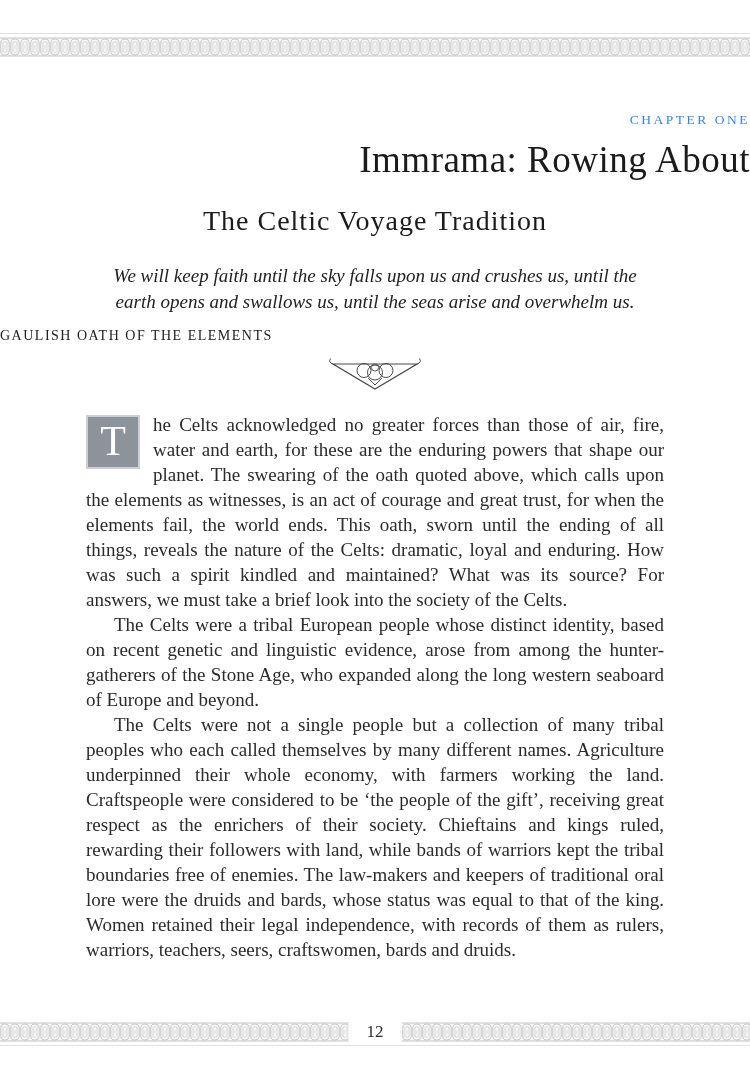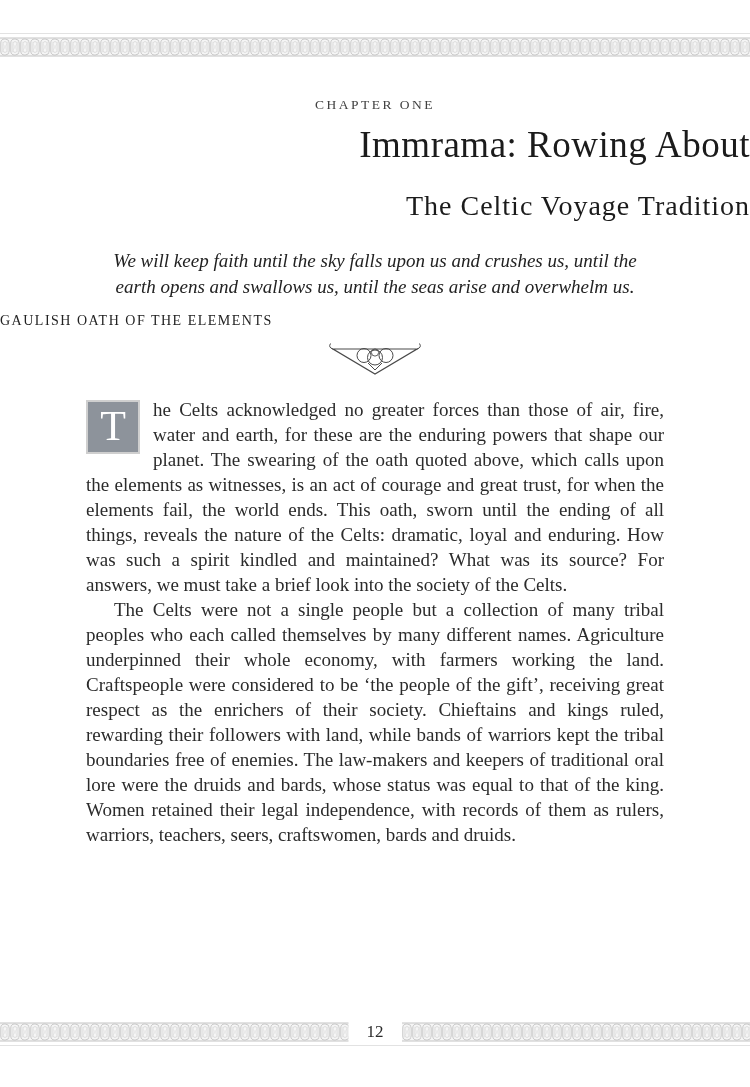--- a/index.html
+++ b/index.html
@@ -12,31 +12,31 @@
     overflow: hidden;
   }
   .hidden-defs { position: absolute; width: 0; height: 0; }
 
   .rule { height: 1px; background: #e2e2e2; }
   .top-rule { margin-top: 33px; }
   .strip { display: block; width: 100%; height: 20px; }
   .top-strip-wrap { margin-top: 3px; }
 
   .chapter-label {
-    text-align: center; margin-top: 40px;
+    text-align: right; margin-top: 55px;
     font-size: 13.5px; letter-spacing: 2.5px;
-    color: #404040;
+    color: #3b82f6;
   }
   .title {
     text-align: right; margin-top: 12px;
     font-size: 37px; line-height: 40px; color: #1b1b1b;
     letter-spacing: 0.5px; font-weight: normal;
   }
   .subtitle {
-    text-align: right; margin-top: 4px;
+    text-align: center; margin-top: 4px;
     font-size: 28px; line-height: 32px; color: #1b1b1b;
     letter-spacing: 1px; font-weight: normal;
   }
   .epigraph {
     margin: 26px auto 8px; max-width: 555px;
     text-align: center; font-style: italic;
     font-size: 19px; line-height: 26px; color: #222222;
   }
   .attribution {
     text-align: left; margin-top: 13px;
@@ -110,20 +110,21 @@
   <circle cx="48" cy="16.5" r="7.5" fill="none" stroke="#4a4a4a" stroke-width="1"></circle>
   <circle cx="59" cy="14.5" r="7" fill="none" stroke="#4a4a4a" stroke-width="1"></circle>
   <circle cx="48" cy="11.5" r="3.6" fill="none" stroke="#4a4a4a" stroke-width="0.9"></circle>
   <path d="M41,22 L48,29 L55,22" fill="none" stroke="#4a4a4a" stroke-width="1"></path>
 </svg>
 
 <div class="body-text">
   <p>
     <span class="dropcap">T</span><span>he Celts acknowledged no greater forces than those of air, fire, water and earth, for these are the enduring powers that shape our planet. The swearing of the oath quoted above, which calls upon the elements as witnesses, is an act of courage and great trust, for when the elements fail, the world ends. This oath, sworn until the ending of all things, reveals the nature of the Celts: dramatic, loyal and enduring. How was such a spirit kindled and maintained? What was its source? For answers, we must take a brief look into the society of the Celts.</span>
   </p>
+  <p class="indent">The Celts were a tribal European people whose distinct identity, based on recent genetic and linguistic evidence, arose from among the hunter-gatherers of the Stone Age, who expanded along the long western seaboard of Europe and beyond.</p>
   <p class="indent">The Celts were not a single people but a collection of many tribal peoples who each called themselves by many different names. Agriculture underpinned their whole economy, with farmers working the land. Craftspeople were considered to be ‘the people of the gift’, receiving great respect as the enrichers of their society. Chieftains and kings ruled, rewarding their followers with land, while bands of warriors kept the tribal boundaries free of enemies. The law-makers and keepers of traditional oral lore were the druids and bards, whose status was equal to that of the king. Women retained their legal independence, with records of them as rulers, warriors, teachers, seers, craftswomen, bards and druids.</p>
 </div>
 
 <div class="footer">
   <div class="footer-row">
     <svg class="strip">
       <rect x="0" y="1" width="100%" height="18" fill="url(#knotpat)"></rect>
       <line x1="0" y1="1" x2="100%" y2="1" stroke="#c4c4c4" stroke-width="1"></line>
       <line x1="0" y1="19" x2="100%" y2="19" stroke="#c4c4c4" stroke-width="1"></line>
     </svg>

